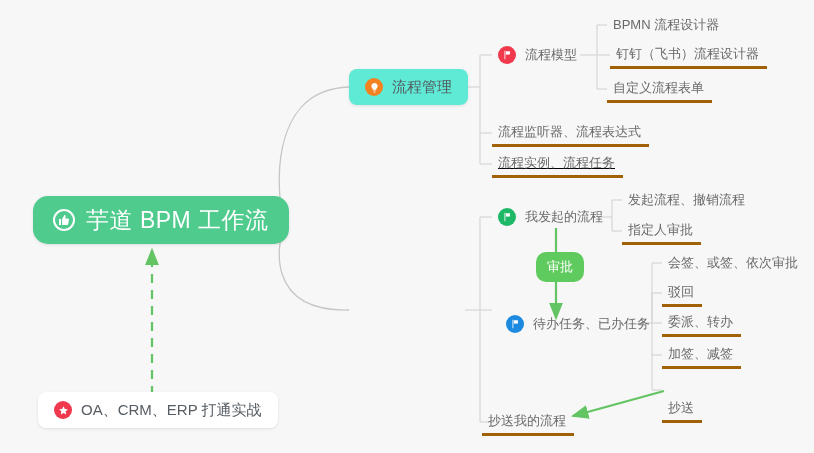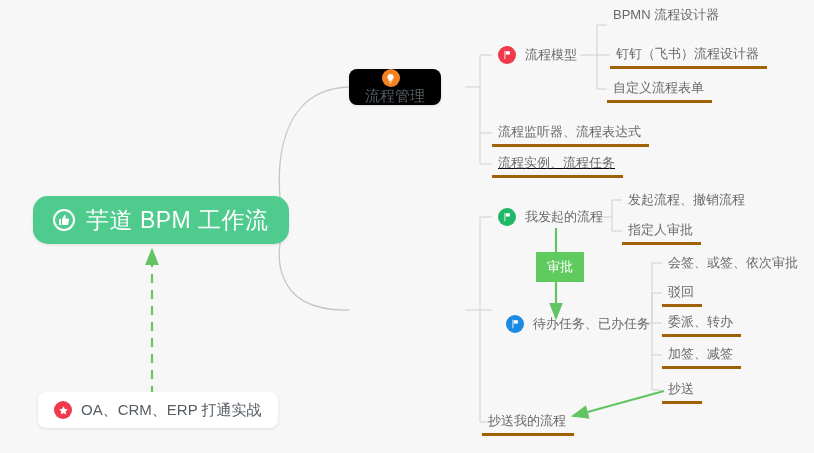--- a/index.html
+++ b/index.html
@@ -44,26 +44,25 @@
     text-align: right;
   }
   .root-label {
     color: #ffffff;
     font-size: 23px;
     letter-spacing: .5px;
   }
 
   
   .card-node {
-    background: #000000;
+    background: #5eead4;
     border-radius: 8px;
     padding: 0 16px;
     height: 36px;
     box-shadow: 0 1px 3px rgba(0,0,0,0.10);
-    flex-direction: column;
   }
   .card-label {
     color: #555c62;
     font-size: 15px;
   }
   .footnote-node {
     background: #ffffff;
     border-radius: 8px;
     padding: 0 16px;
     height: 36px;
@@ -85,21 +84,21 @@
     color: #6a6a6a;
     font-size: 13px;
   }
   .line-node.no-rule {
     border-bottom: none;
   }
 
   
   .tag-node {
     background: #5fcb5f;
-    border-radius: 0;
+    border-radius: 10px;
     height: 30px;
     padding: 0 11px;
     justify-content: flex-end;
   }
   .tag-label {
     color: #ffffff;
     font-size: 13px;
   }
 
   
@@ -236,21 +235,21 @@
   </div>
 
   <div class="node line-node" style="left:492px; top:119px;">
     <span class="line-label">流程监听器、流程表达式</span>
   </div>
 
   <div class="node line-node" style="left:492px; top:150px;text-decoration:underline;">
     <span class="line-label">流程实例、流程任务</span>
   </div>
 
-  <div class="node line-node no-rule" style="left:607px; top:1px;text-align:right;">
+  <div class="node line-node no-rule" style="left:607px; top:11px;text-align:right;">
     <span class="line-label">BPMN 流程设计器</span>
   </div>
 
   <div class="node line-node" style="left:610px; top:41px;">
     <span class="line-label">钉钉（飞书）流程设计器</span>
   </div>
 
   <div class="node line-node" style="left:607px; top:75px;">
     <span class="line-label">自定义流程表单</span>
   </div>
@@ -297,21 +296,21 @@
   </div>
 
   <div class="node line-node" style="left:662px; top:309px;">
     <span class="line-label">委派、转办</span>
   </div>
 
   <div class="node line-node" style="left:662px; top:341px;">
     <span class="line-label">加签、减签</span>
   </div>
 
-  <div class="node line-node" style="left:662px; top:376px;text-align:right;">
+  <div class="node line-node" style="left:662px; top:395px;text-align:right;">
     <span class="line-label">抄送</span>
   </div>
 
   <div class="node tag-node" style="left:536px; top:252px;">
     <span class="tag-label">审批</span>
   </div>
 
   <div class="node footnote-node" style="left:38px; top:392px;">
     <span class="icon icon-star">
       <svg width="11" height="11" viewBox="0 0 24 24" fill="#ffffff">

